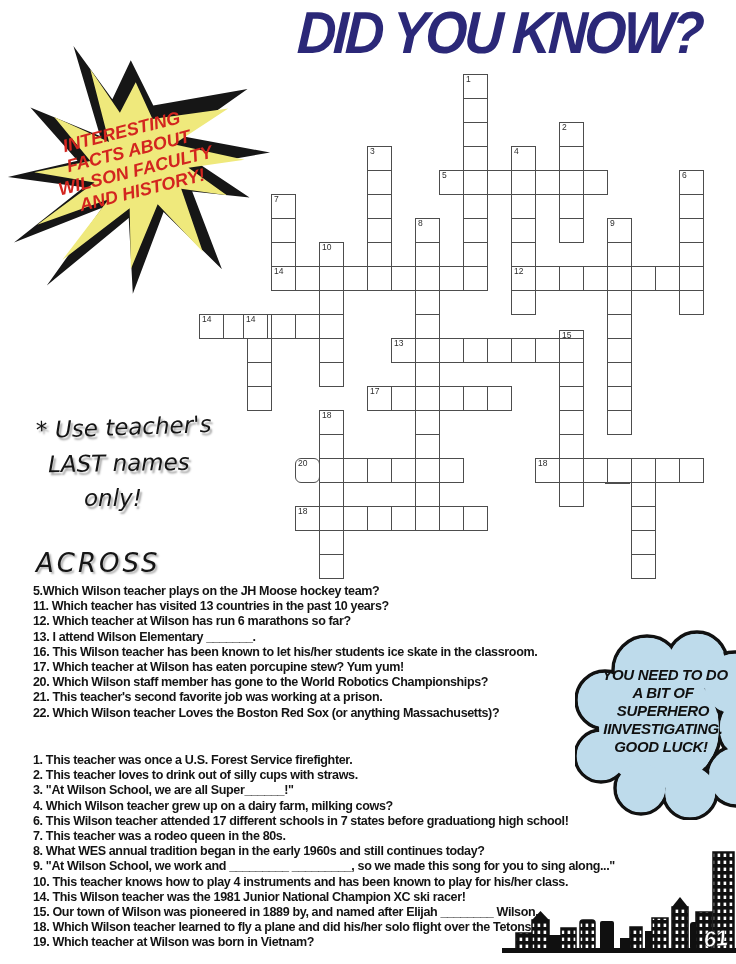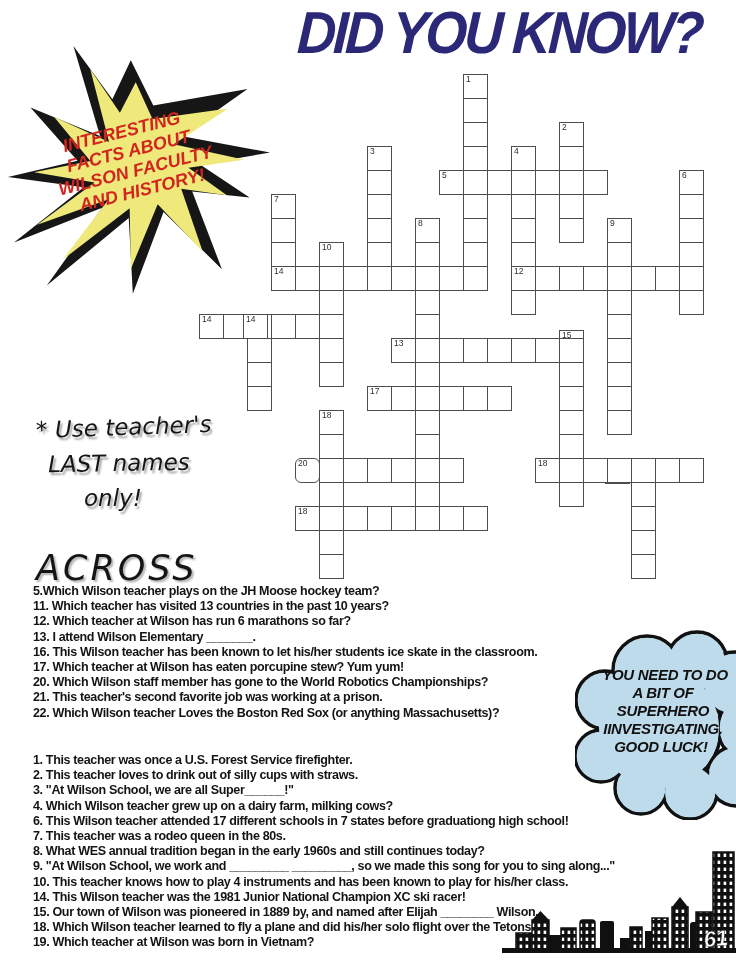--- a/index.html
+++ b/index.html
@@ -13,21 +13,21 @@
 
   
   .star-svg{position:absolute;left:12px;top:46px;width:256px;height:256px;overflow:visible;}
 
   
   .hand{position:absolute;font-family:"DejaVu Sans",sans-serif;font-style:italic;color:#151515;
         text-shadow:2px 3px 2px rgba(0,0,0,0.35);white-space:nowrap;}
   .note1{left:36px;top:414px;font-size:23px;transform:rotate(-2deg);}
   .note2{left:48px;top:450px;font-size:23px;transform:rotate(-1deg);}
   .note3{left:84px;top:485px;font-size:23px;}
-  .hdr{font-size:35px;letter-spacing:3px;text-shadow:2px 2px 2px rgba(0,0,0,0.3);}
+  .hdr{font-size:26px;letter-spacing:3px;text-shadow:2px 2px 2px rgba(0,0,0,0.3);}
   .hdr-across{left:36px;top:548px;}
   .hdr-down{left:36px;top:718px;}
 
   
   .clues{position:absolute;left:33px;color:#141414;font-weight:bold;font-size:13.5px;
          letter-spacing:-0.4px;white-space:nowrap;transform:scaleX(0.93);transform-origin:0 0;}
   .clues div{height:15.2px;line-height:15.2px;}
   .clues-across{top:583px;}
   .clues-down{top:752px;}
 

